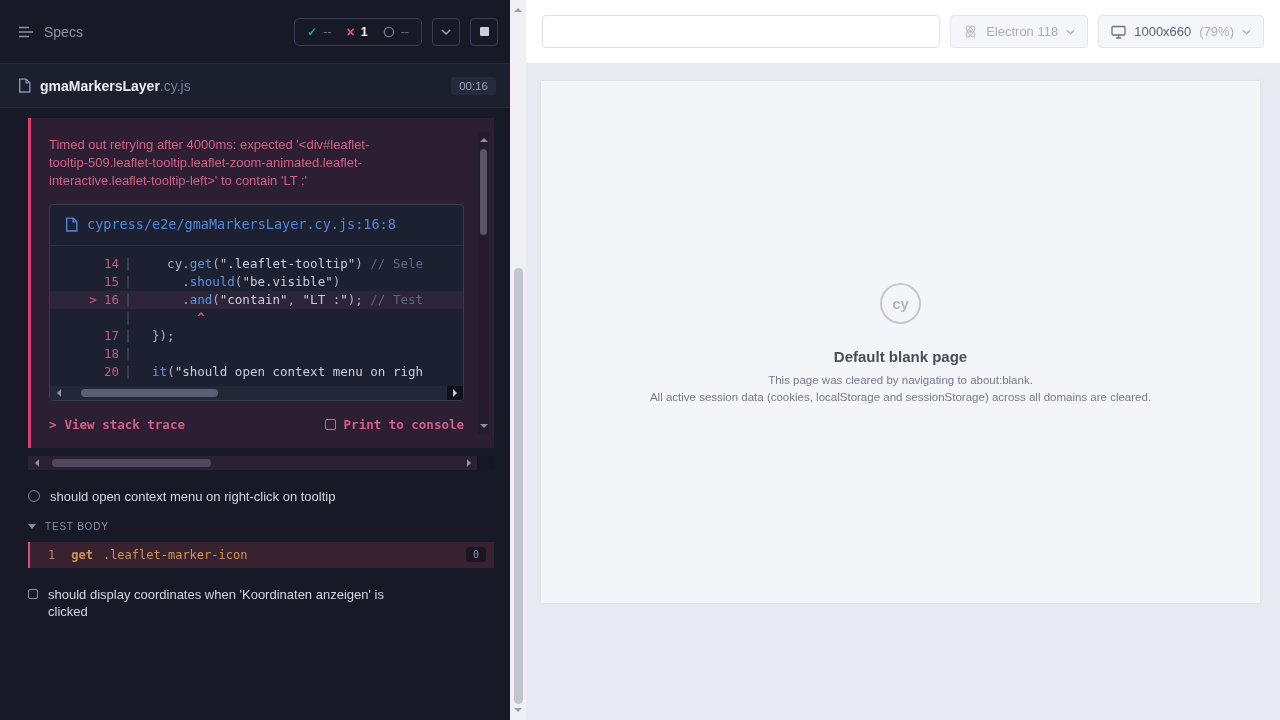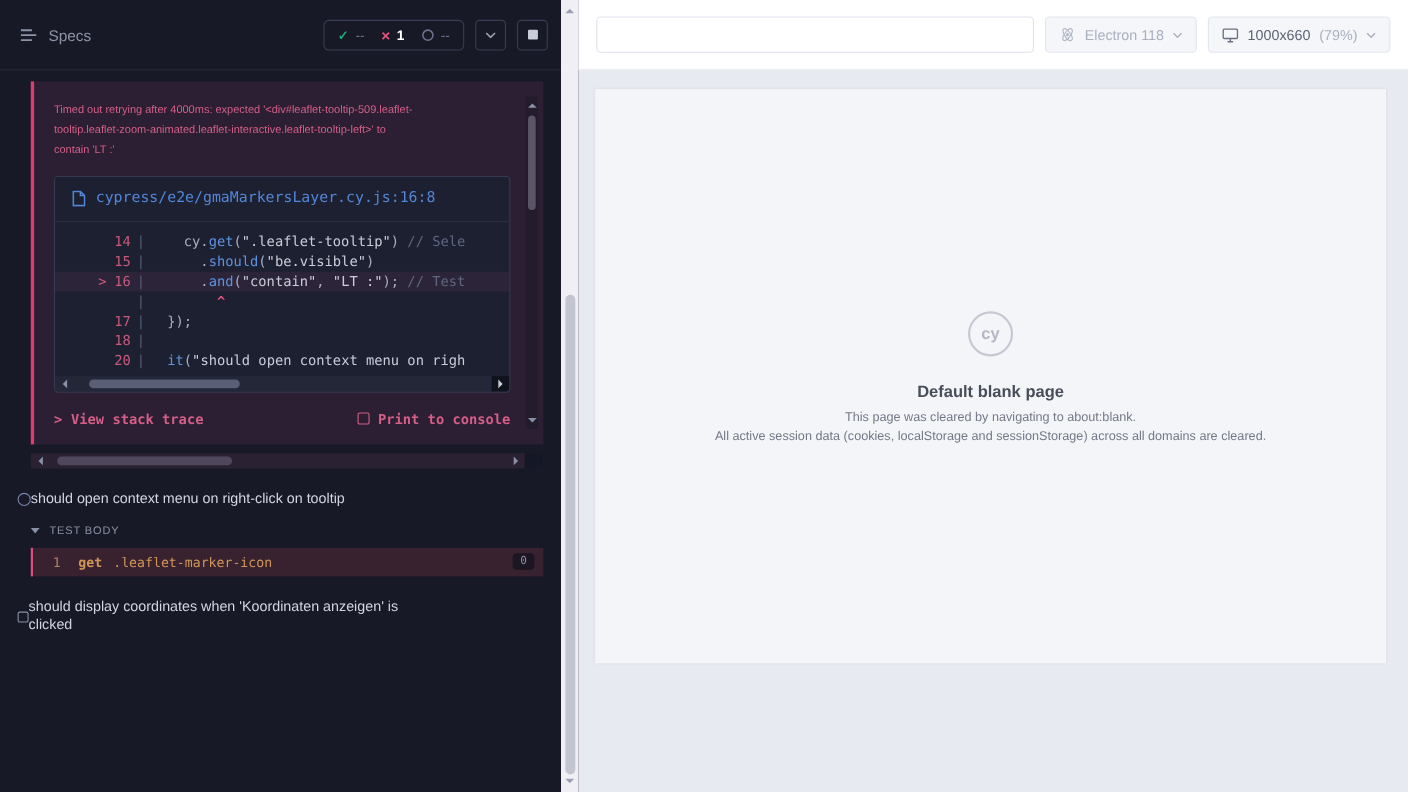--- a/index.html
+++ b/index.html
@@ -18,21 +18,21 @@
   .cnt-failed { color:#ffffff; font-weight:bold; }
   .sq-btn { width:28px; height:28px; border:1px solid #3a3d52; border-radius:4px; background:none; display:flex; align-items:center; justify-content:center; cursor:pointer; flex:none; }
   .stop-sq { width:9px; height:9px; background:#c9cdd9; border-radius:1px; display:block; }
 
   .spec-row { height:44px; display:flex; align-items:center; gap:9px; padding:0 14px 0 18px; background:#1c1f2d; border-bottom:1px solid #262939; }
   .spec-name { font-size:14px; color:#eceef5; font-weight:bold; }
   .spec-name .ext { color:#787e93; font-weight:normal; }
   .duration { margin-left:auto; background:#262a3a; color:#9aa0b4; font-size:11.5px; padding:3px 8px; border-radius:3px; }
 
   .error-block { margin:10px 16px 0 28px; background:#2d1f33; border-left:3px solid #dc3c6e; padding:18px 30px 16px 18px; position:relative; }
-  .err-msg { color:#d35f87; font-size:10px; line-height:18px; overflow-wrap:anywhere; max-width:334px; }
+  .err-msg { color:#d35f87; font-size:13px; line-height:18px; overflow-wrap:anywhere; max-width:334px; }
 
   .code-frame { margin-top:14px; background:#1d2030; border:1px solid #363a52; border-radius:4px; overflow:hidden; }
   .cf-header { padding:10px 15px; display:flex; gap:9px; align-items:flex-start; border-bottom:1px solid #2b2f45; color:#5286d8; font-family:"DejaVu Sans Mono", monospace; font-size:13.5px; line-height:1.45; word-break:break-all; cursor:pointer; }
   .cf-header svg { flex:none; margin-top:2px; }
   .cf-lines { padding:9px 0 5px; font-family:"DejaVu Sans Mono", monospace; font-size:12.5px; line-height:18px; overflow:hidden; }
   .code-line { display:flex; height:18px; white-space:pre;padding-left:35px; }
   .code-line.active { background:#2c2438; }
   .ln-arrow { width:16px; text-align:center; color:#e0557f; flex:none; }
   .ln { width:18px; text-align:right; color:#c75a7c; flex:none; }
   .pipe { width:18px; text-align:center; color:#555b73; flex:none; }
@@ -55,21 +55,21 @@
   .err-vscroll { position:absolute; right:5px; top:14px; bottom:14px; width:11px; background:#241b2c; display:flex; flex-direction:column; align-items:center; padding:2px 0; }
   .vs-thumb { width:7px; height:86px; background:#5b5366; border-radius:4px; margin-top:4px; }
   .vs-space { flex:1; }
   .tri-u { width:0; height:0; border:4px solid transparent; border-bottom-color:#8a90a8; margin-bottom:3px; }
   .tri-d { width:0; height:0; border:4px solid transparent; border-top-color:#8a90a8; margin-top:3px; }
 
   .outer-hscroll { margin:8px 16px 0 28px; height:14px; display:flex; align-items:center; background:#2a2132; }
   .outer-hscroll .hs-thumb { background:#4f485c; left:2%; width:38%; }
   .hs-corner { width:17px; height:14px; background:#141725; flex:none; }
 
-  .test-row { display:flex; align-items:center; padding-left:16px; padding-right:20px; margin-top:18px; font-size:13px; color:#d2d5e0; line-height:1.38; cursor:pointer; }
+  .test-row { display:flex; gap:10px; align-items:flex-start; padding-left:28px; padding-right:20px; margin-top:18px; font-size:13px; color:#d2d5e0; line-height:1.38; cursor:pointer; }
   .spinner { width:12px; height:12px; border:1.5px solid #7d84b0; border-radius:50%; flex:none; margin-top:2px; }
   .sq-icon { width:10px; height:10px; border:1.5px solid #8a90a4; border-radius:2px; flex:none; margin-top:3px; }
   .t-title { max-width:350px; }
 
   .section-row { display:flex; gap:9px; align-items:center; padding-left:28px; margin-top:15px; cursor:pointer; }
   .chev-tri { width:0; height:0; border-left:4px solid transparent; border-right:4px solid transparent; border-top:5px solid #8a90a4; }
   .sec-label { font-size:10px; letter-spacing:0.8px; color:#8a90a4; }
 
   .cmd-row { margin:10px 16px 0 28px; height:26px; background:#39222f; border-left:2px solid #d94f7e; display:flex; align-items:center; font-family:"DejaVu Sans Mono", monospace; font-size:12px; padding-right:8px; cursor:pointer; }
   .cmd-num { padding-left:18px; color:#b08663; }
@@ -137,20 +137,30 @@
       <button class="sq-btn">
         <svg width="10" height="6" viewBox="0 0 10 6">
             <path d="M1 1l4 4 4-4" fill="none" stroke="#9aa0b0" stroke-width="1.5"></path>
           </svg>
       </button>
       <button class="sq-btn">
         <span class="stop-sq"></span>
       </button>
     </header>
 
+    <div class="spec-row">
+      <span style="display:flex;">
+        <svg width="13" height="15" viewBox="0 0 12 14">
+            <path d="M1.5 1h6l3.5 3.5V13h-9.5z" fill="none" stroke="#8d93a7" stroke-width="1.3"></path>
+            <path d="M7.5 1v3.5H11" fill="none" stroke="#8d93a7" stroke-width="1.3"></path>
+          </svg>
+      </span>
+      <span class="spec-name"><b>gmaMarkersLayer</b><span class="ext">.cy.js</span></span>
+      <span class="duration">00:16</span>
+    </div>
 
     <div class="rep-body">
 
       <div class="error-block">
         <div class="err-msg">Timed out retrying after 4000ms: expected '&lt;div#leaflet-tooltip-509.leaflet-tooltip.leaflet-zoom-animated.leaflet-interactive.leaflet-tooltip-left&gt;' to contain 'LT :'</div>
 
         <div class="code-frame">
           <div class="cf-header">
             <svg width="13" height="15" viewBox="0 0 12 14">
                 <path d="M1.5 1h6l3.5 3.5V13h-9.5z" fill="none" stroke="#5286d8" stroke-width="1.3"></path>

